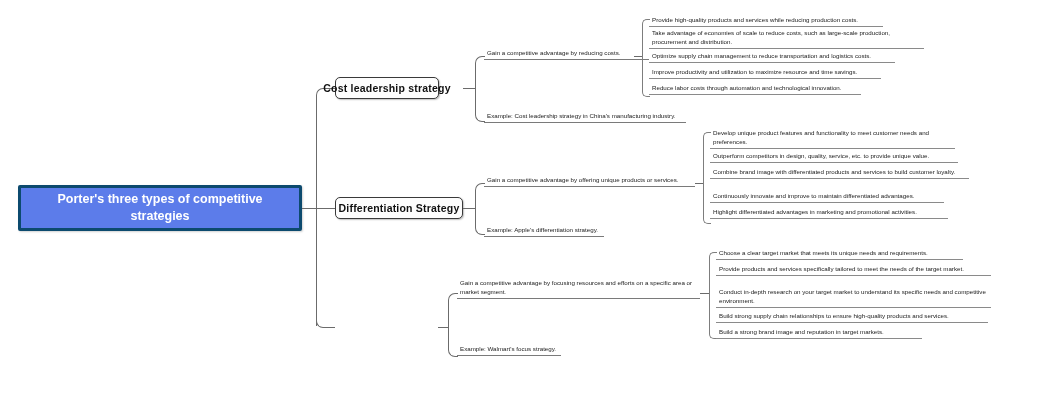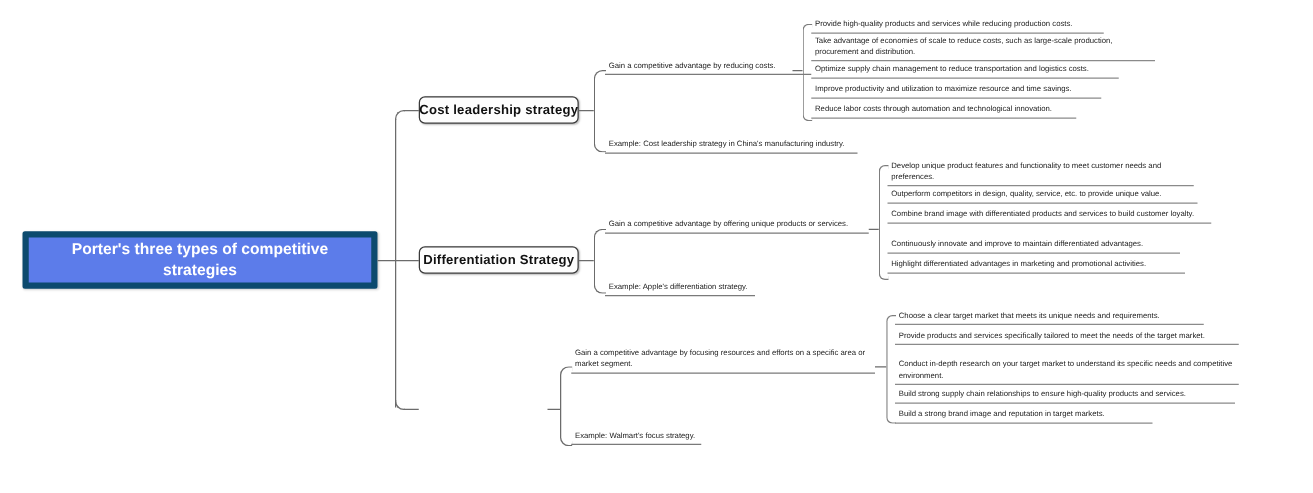--- a/index.html
+++ b/index.html
@@ -20,21 +20,21 @@
   }
 
   
   .root-node {
     position: absolute;
     left: 18px;
     top: 185px;
     width: 284px;
     height: 46px;
     background: #5C7CEA;
-    border: 5px solid #0c4a6e;
+    border: 3px solid #0c4a6e;
     border-radius: 2px;
     box-shadow: 1px 1px 2px rgba(0,0,0,0.18);
     display: flex;
     align-items: center;
     justify-content: center;
     text-align: center;
     color: #ffffff;
     font-size: 12.5px;
     font-weight: bold;
     line-height: 1.35;
@@ -131,21 +131,21 @@
   <div class="conn-v" style="left:316px; top:95px; height:113px;"></div>
   <div class="conn-v" style="left:316px; top:208px; height:118px;"></div>
 
   <div class="elbow tl" style="left:316px; top:88px;"></div>
   <div class="elbow bl" style="left:316px; top:320px;"></div>
 
   <div class="conn-h" style="left:323px; top:88px; width:12px;"></div>
   <div class="conn-h" style="left:316px; top:208px; width:19px;"></div>
   <div class="conn-h" style="left:323px; top:327px; width:12px;"></div>
 
-  <div class="branch-node" style="left:335px; top:77px; width:128px;">Cost leadership strategy</div>
+  <div class="branch-node" style="left:335px; top:77px; width:104px;">Cost leadership strategy</div>
 
   <div class="conn-h" style="left:463px; top:88px; width:12px;"></div>
 
   <div class="bracket" style="left:475px; top:56px; width:9px; height:64px;"></div>
 
   <div class="sub-node" style="left:484px; top:49px; width:165px;">Gain a competitive advantage by reducing costs.</div>
 
   <div class="sub-node" style="left:484px; top:112px; width:202px;">Example: Cost leadership strategy in China's manufacturing industry.</div>
 
   <div class="conn-h" style="left:634px; top:56px; width:8px;"></div>

